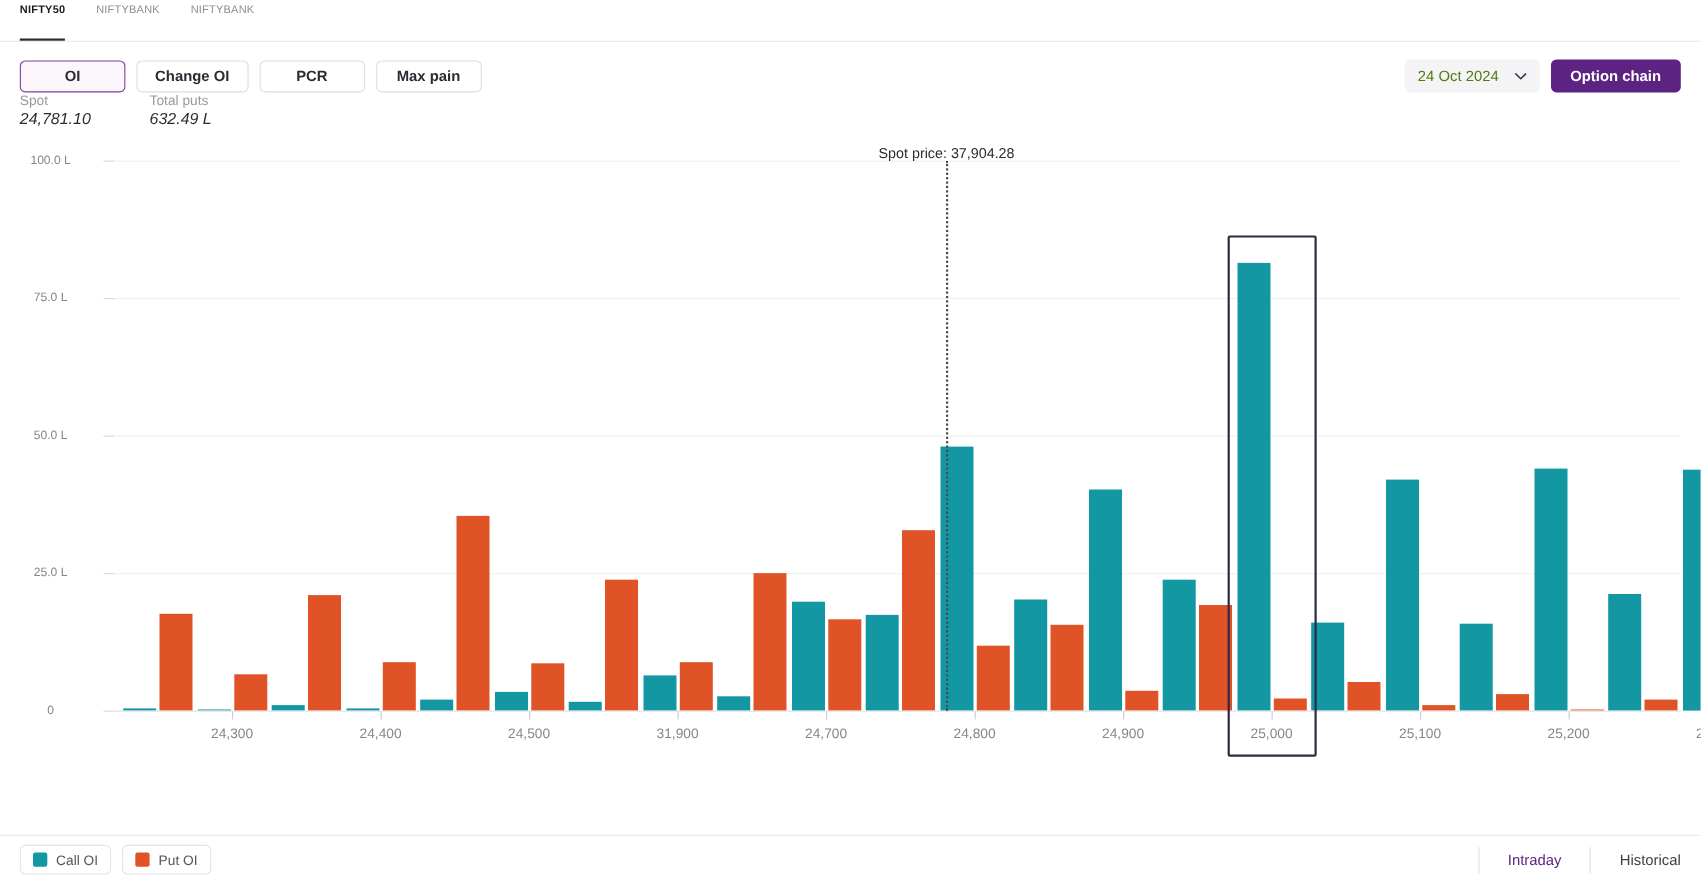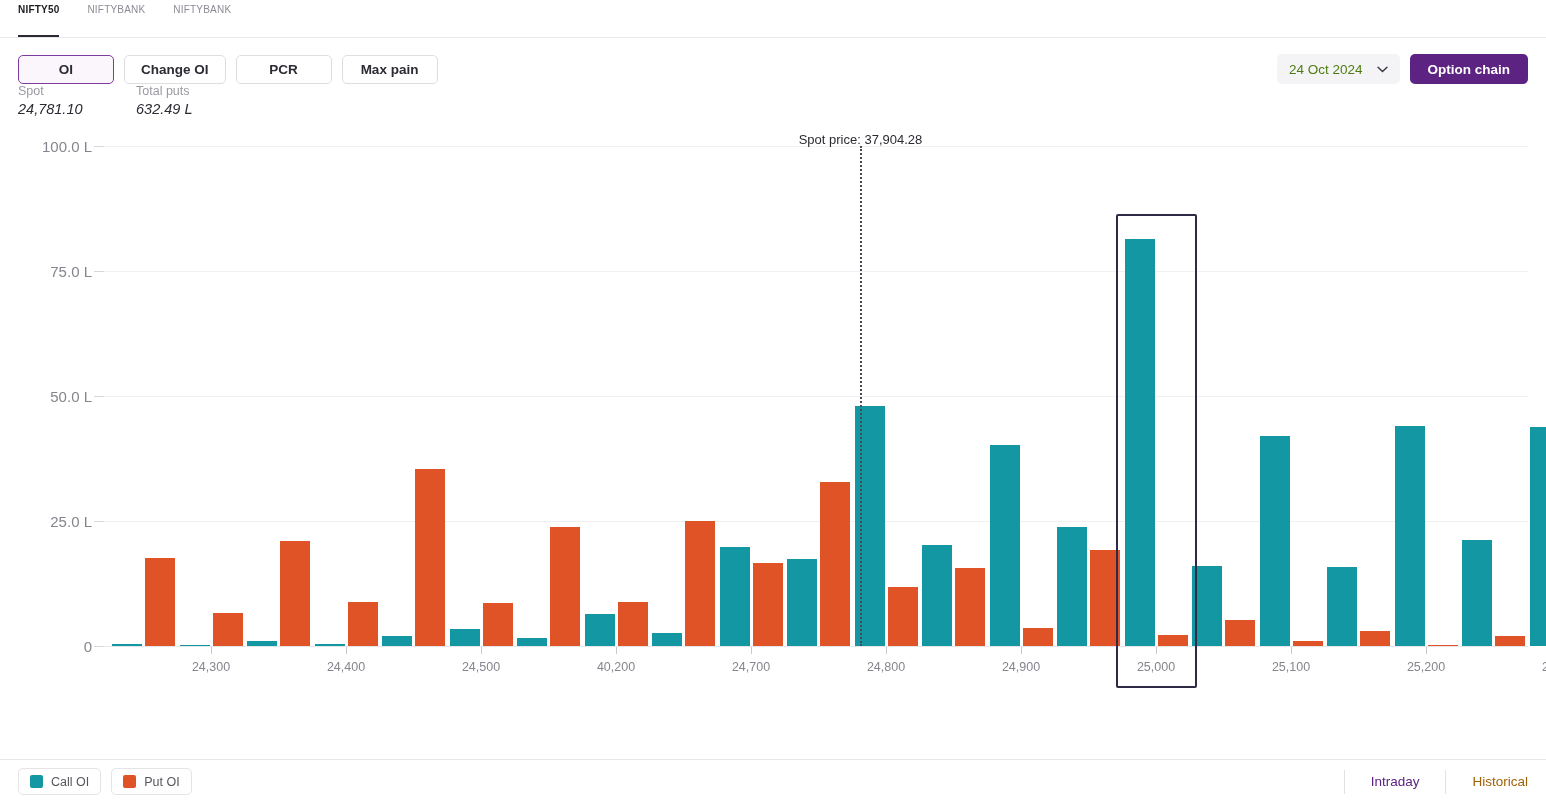--- a/index.html
+++ b/index.html
@@ -67,22 +67,22 @@
   .stat-label { font-size: 12.5px; color: #9a9aa2; line-height: 14px; }
   .stat-value { font-size: 14.5px; color: #2b2b33; line-height: 17px; font-style: italic; }
   .stat:nth-child(1) { width: 118px; }
   .stat:nth-child(2) { width: 114px; }
 
   
   .chartwrap { flex: 1 1 auto; position: relative; }
   .chart { position: absolute; inset: 0; }
   .gridline { position: absolute; left: 104px; right: 18px; height: 1px; background: #f0f0f2; }
   .ylab {
-    position: absolute; right: 0; width: 92px; text-align: right;
-    font-size: 15px; color: #85858e; transform: translateY(-50%);
+    position: absolute; right: 0; width: 92px; text-align: center;
+    font-size: 11px; color: #85858e; transform: translateY(-50%);
   }
   .ytick { position: absolute; width: 10px; height: 1px; background: #d8d8dc; }
   .axisline { position: absolute; left: 104px; right: 18px; height: 1px; background: #e6e6ea; }
   .bar { position: absolute; bottom: 0; }
   .bar.call { background: #1397a3; }
   .bar.put  { background: #e05326; }
   .xtick { position: absolute; width: 1px; height: 7px; background: #c9c9cf; }
   .xlab {
     position: absolute; font-size: 12.5px; color: #85858e;
     transform: translateX(-50%); white-space: nowrap;
@@ -110,21 +110,21 @@
   .legend {
     height: 27px; padding: 0 11px;
     border: 1px solid #e4e4e7; border-radius: 5px; background: #fff;
     display: flex; align-items: center; gap: 8px;
     font-size: 12.5px; color: #55555e; cursor: pointer; white-space: nowrap;
   }
   .swatch { width: 13px; height: 13px; border-radius: 2px; }
   .refresh { display: flex; align-items: center; gap: 10px; }
   .stamp { font-size: 12.5px; font-weight: bold; color: #3a3a44; white-space: nowrap; }
   .vsep { width: 1px; height: 24px; background: #e2e2e6; margin: 0 16px; }
-  .footlink { font-size: 13.5px; color: #a16207; cursor: pointer; white-space: nowrap; }
+  .footlink { font-size: 13.5px; color: #404040; cursor: pointer; white-space: nowrap; }
   .footlink.active { color: #5c2382; }
 </style>
 </head>
 <body>
 
 <div id="app">
 
   <div class="tabbar">
     <div class="tab active">NIFTY50</div>
     <div class="tab">NIFTYBANK</div>
@@ -221,21 +221,21 @@
         <div class="bar call" style="left:1529.5px;width:30px;height:219px;bottom:113px"></div>
         <div class="bar put" style="left:1562.5px;width:30px;height:0px;bottom:113px"></div>
         <div class="axisline" style="top:516px"></div>
         <div class="xtick" style="left:211px;top:517px"></div>
         <div class="xlab" style="left:211px;top:530px">24,300</div>
         <div class="xtick" style="left:346px;top:517px"></div>
         <div class="xlab" style="left:346px;top:530px">24,400</div>
         <div class="xtick" style="left:481px;top:517px"></div>
         <div class="xlab" style="left:481px;top:530px">24,500</div>
         <div class="xtick" style="left:616px;top:517px"></div>
-        <div class="xlab" style="left:616px;top:530px">40,200</div>
+        <div class="xlab" style="left:616px;top:530px">31,900</div>
         <div class="xtick" style="left:751px;top:517px"></div>
         <div class="xlab" style="left:751px;top:530px">24,700</div>
         <div class="xtick" style="left:886px;top:517px"></div>
         <div class="xlab" style="left:886px;top:530px">24,800</div>
         <div class="xtick" style="left:1021px;top:517px"></div>
         <div class="xlab" style="left:1021px;top:530px">24,900</div>
         <div class="xtick" style="left:1156px;top:517px"></div>
         <div class="xlab" style="left:1156px;top:530px">25,000</div>
         <div class="xtick" style="left:1291px;top:517px"></div>
         <div class="xlab" style="left:1291px;top:530px">25,100</div>

